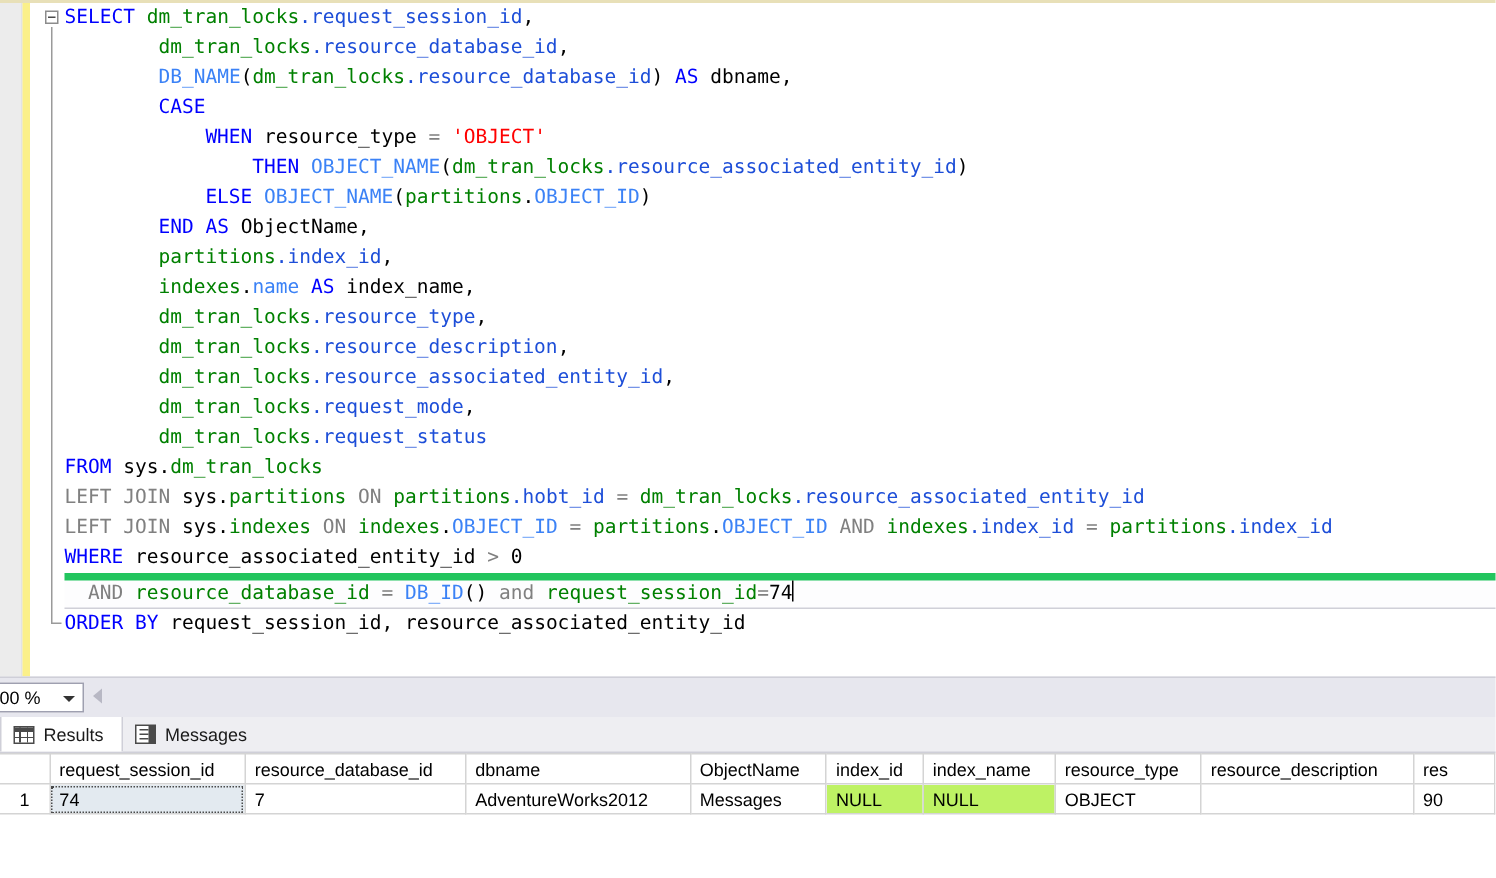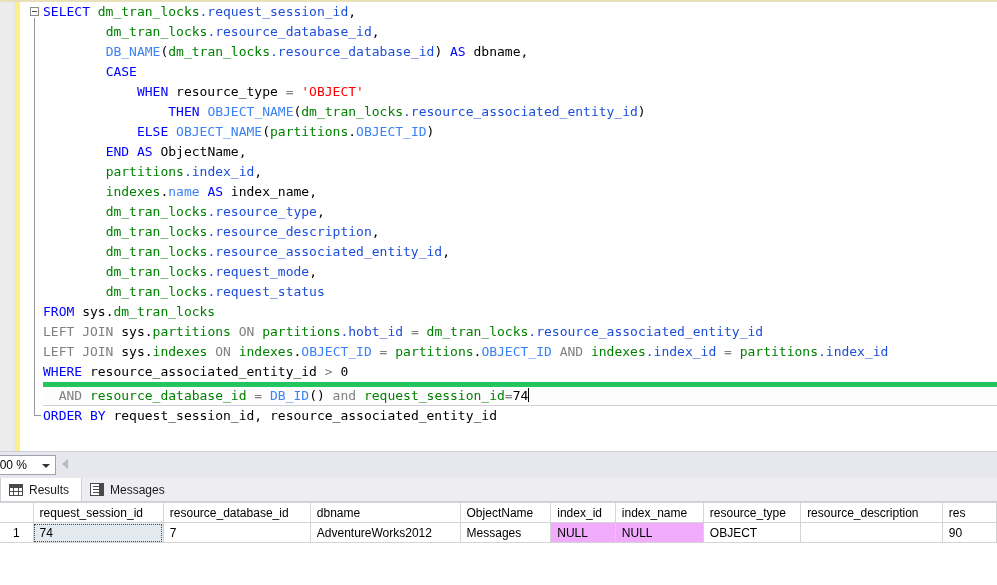--- a/index.html
+++ b/index.html
@@ -263,21 +263,21 @@
     border-top: 1px solid #d4d4d4;
   }
   table.resgrid td.rownum {
     text-align: center;
     padding-left: 0;
     background: #ffffff;
   }
   table.resgrid th.corner {
     background: #ffffff;
   }
-  td.nullcell { background: #f0abfc; }
+  td.nullcell { background: #bef264; }
   td.selected {
     background: #e3eaf0;
     outline: 1px dotted #4a4a4a;
     outline-offset: -2px;
   }
 </style>
 </head>
 <body>
 
 <div id="top-rule"></div>

